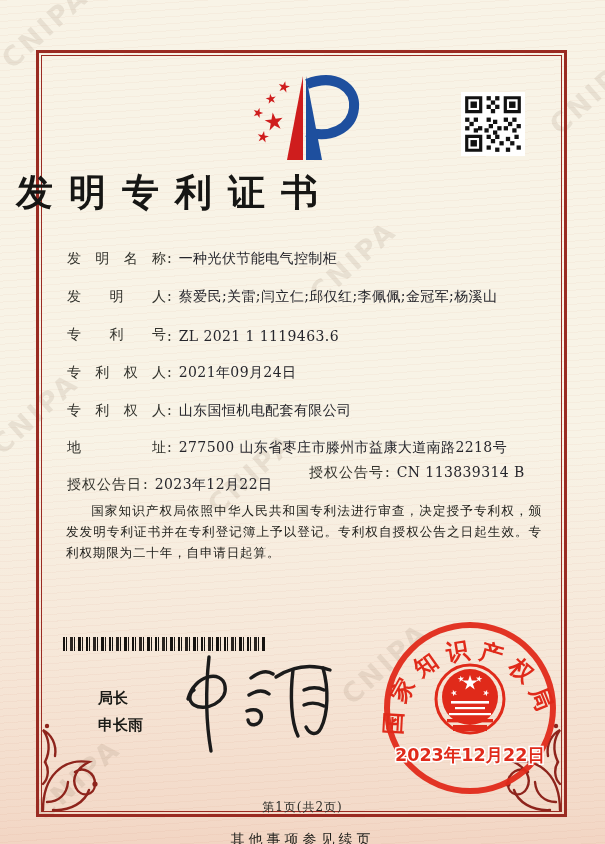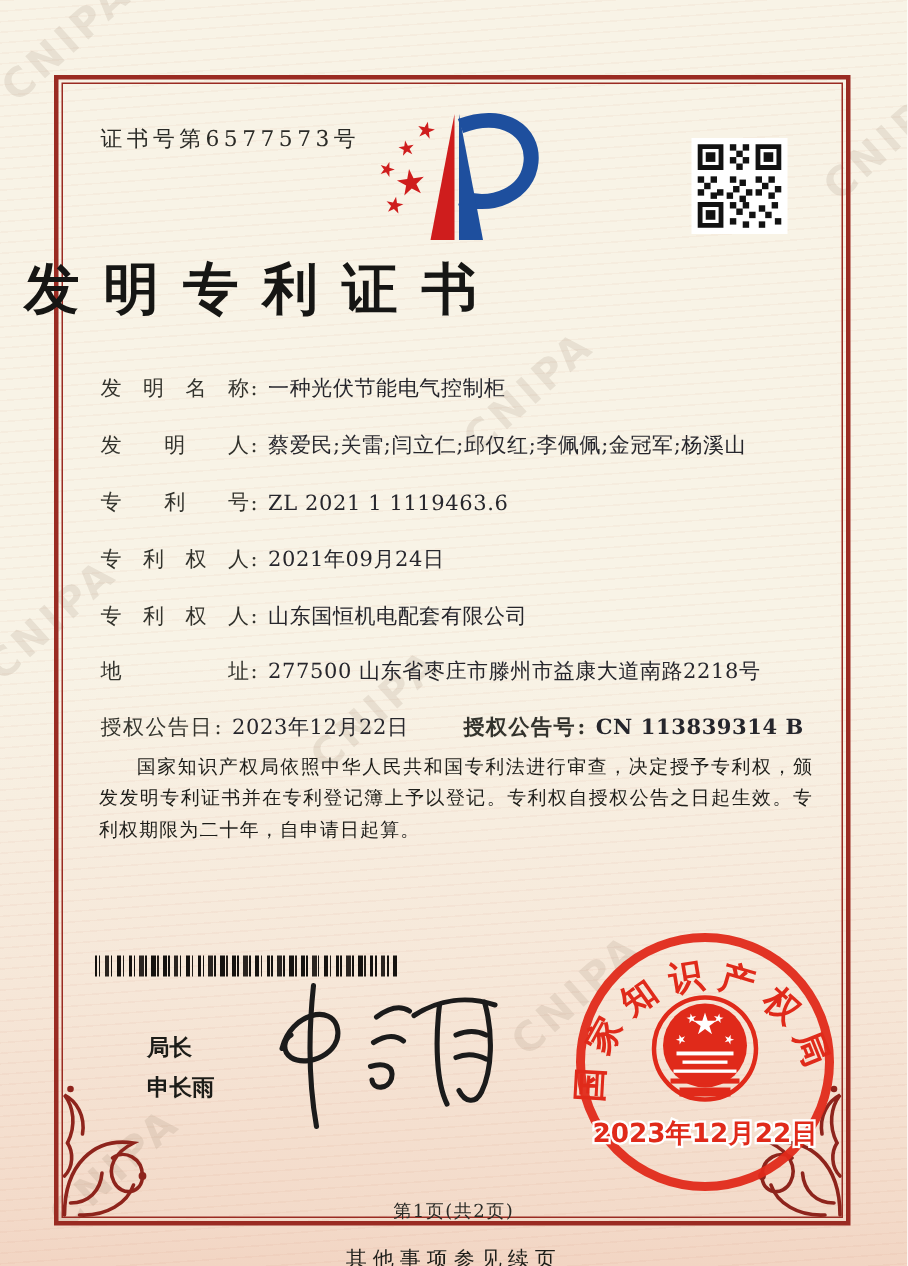--- a/index.html
+++ b/index.html
@@ -86,21 +86,20 @@
         <path d="M10,104 C22,104 30,96 31,84"></path>
         <path d="M16,112 C34,113 48,104 52,92"></path>
         <path d="M8,64 C14,52 12,40 6,32 C14,36 20,46 18,58"></path>
         <path d="M6,86 C12,80 12,70 8,64"></path>
       </g>
       <circle cx="58" cy="86" r="2.6" fill="#8e241c"></circle>
       <circle cx="10" cy="28" r="2.2" fill="#8e241c"></circle>
     </svg>
   </div>
 
-  <div class="certno">证书号第6577573号</div>
 
   <svg class="logo" viewBox="0 0 120 100">
     <defs>
       <polygon id="star" points="0,-1 0.2245,-0.309 0.951,-0.309 0.363,0.118 0.588,0.809 0,0.382 -0.588,0.809 -0.363,0.118 -0.951,-0.309 -0.2245,-0.309"></polygon>
     </defs>
     <path d="M61,16 C90,5 110,20 108,40 C106,61 83,71 61,64" fill="none" stroke="#1e4f9e" stroke-width="10"></path>
     <polygon points="57,8 57,92 41,92" fill="#cf1d1d"></polygon>
     <polygon points="60,8 76,92 60,92" fill="#1e4f9e"></polygon>
     <use href="#star" transform="translate(38,19) scale(6) rotate(12)" fill="#cf1d1d"></use>
     <use href="#star" transform="translate(25,31) scale(5.4) rotate(-10)" fill="#cf1d1d"></use>
@@ -173,21 +172,21 @@
     </div>
     <div class="frow" style="top:160px;">
       <span class="flabel">专利权人</span><span class="fcolon">:</span><span class="fval">山东国恒机电配套有限公司</span>
     </div>
     <div class="frow" style="top:197px;">
       <span class="flabel">地址</span><span class="fcolon">:</span><span class="fval">277500 山东省枣庄市滕州市益康大道南路2218号</span>
     </div>
     <div class="frow" style="top:234px;">
       <span class="flabel2">授权公告日</span><span class="fcolon">:</span><span class="fval">2023年12月22日</span>
     </div>
-    <div class="frow2" style="top:234px;font-weight:bold;">
+    <div class="frow2" style="top:222px;">
       <span class="flabel2">授权公告号</span><span class="fcolon">:</span><span class="fval">CN 113839314 B</span>
     </div>
   </div>
 
   <div class="paras">
     <p>国家知识产权局依照中华人民共和国专利法进行审查，决定授予专利权，颁发发明专利证书并在专利登记簿上予以登记。专利权自授权公告之日起生效。专利权期限为二十年，自申请日起算。</p>
   </div>
 
   <div class="barcode"></div>
 

